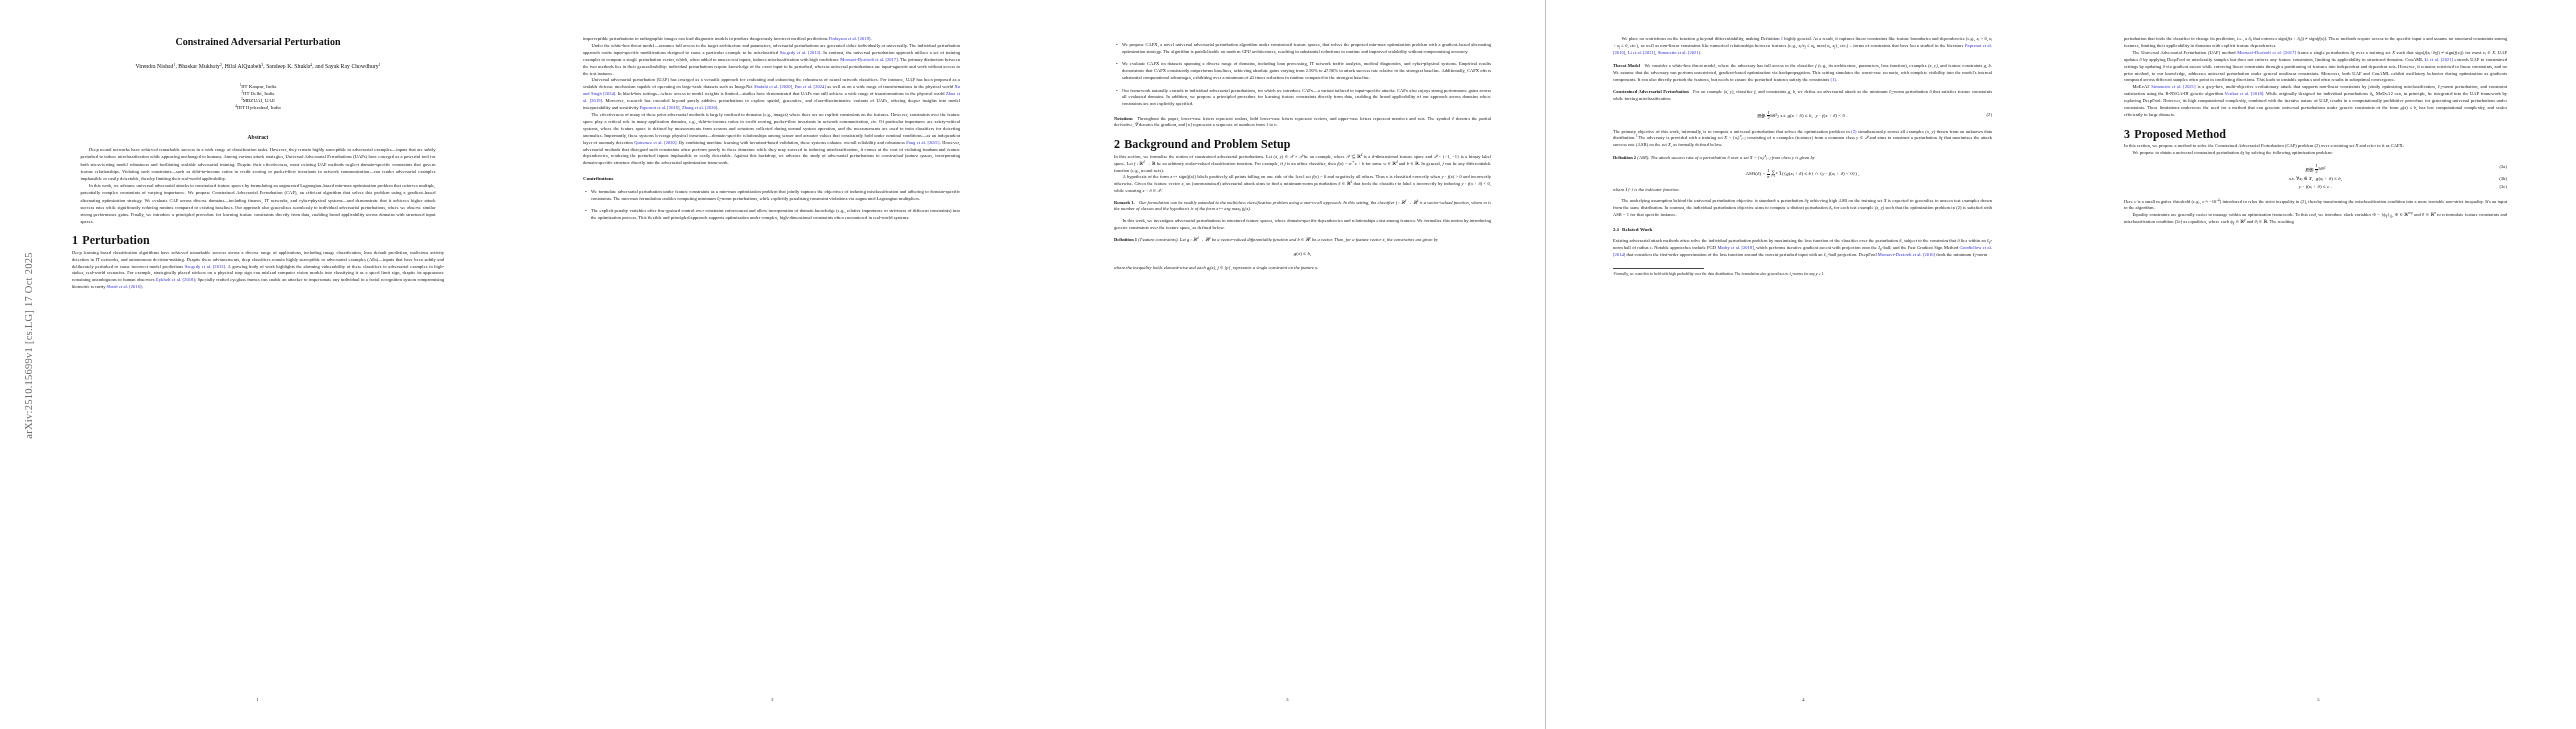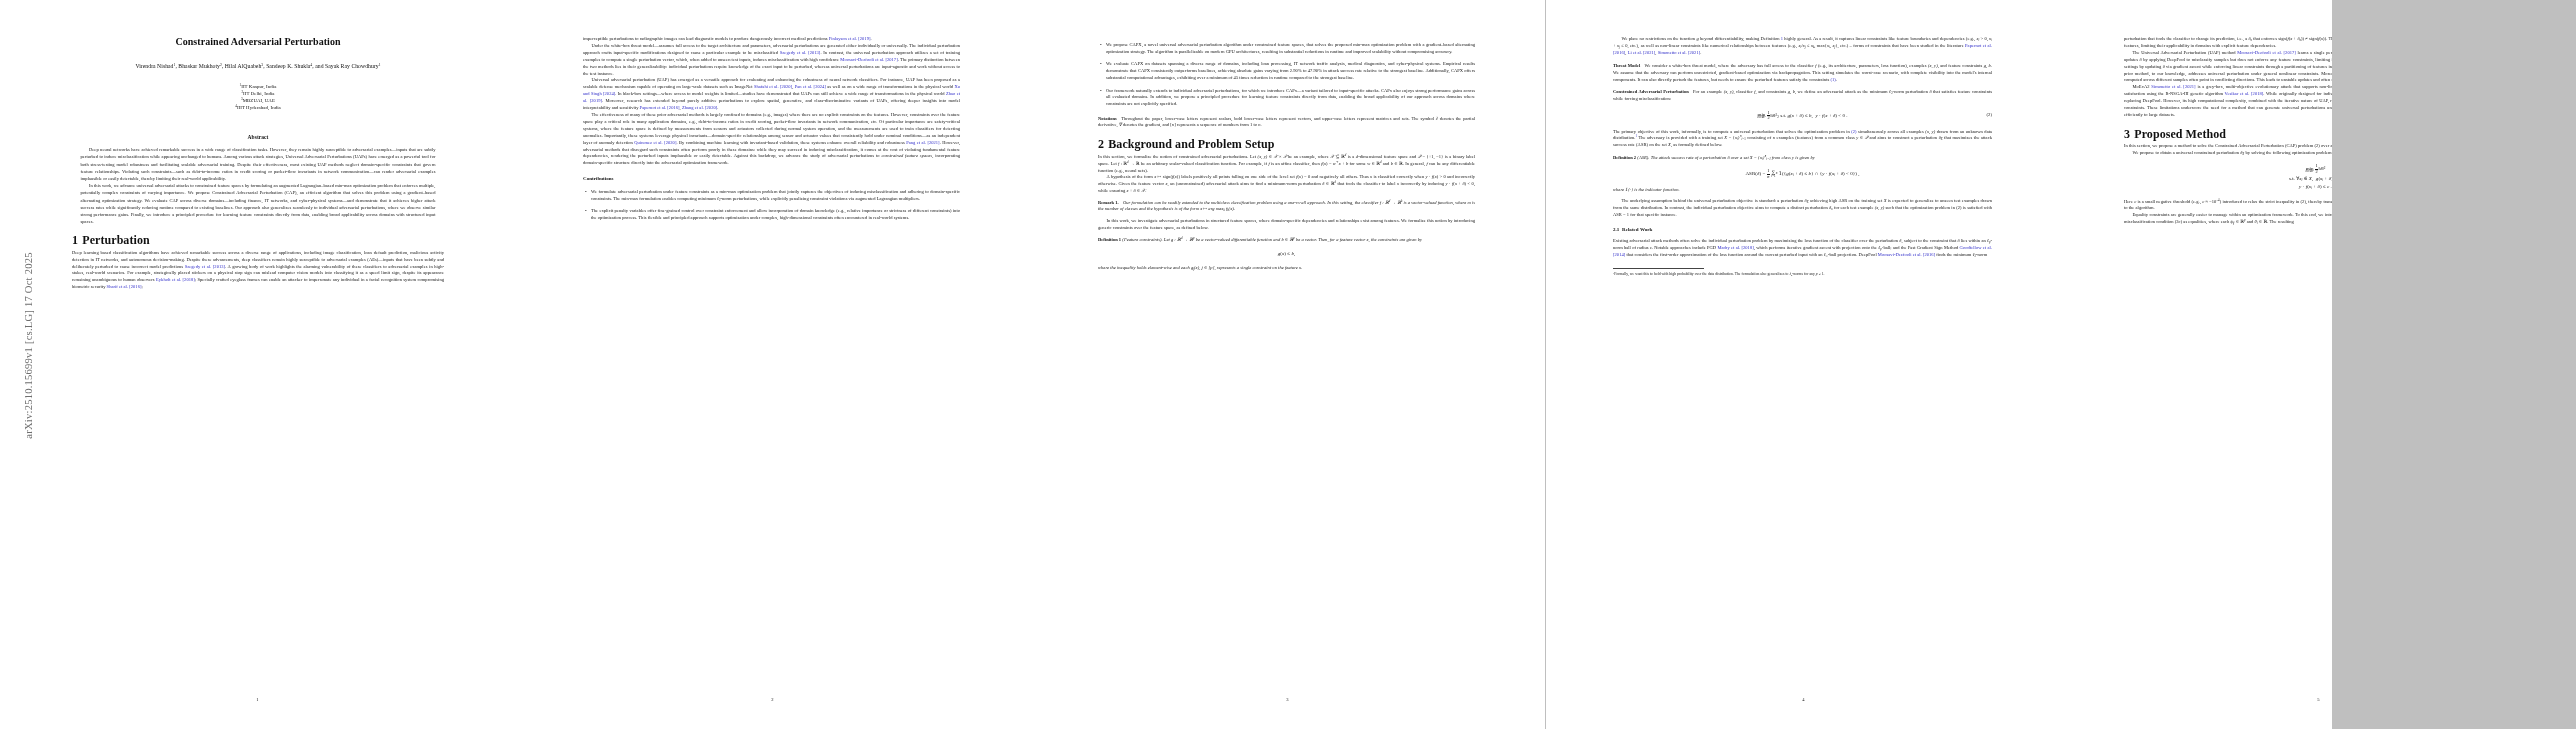--- a/index.html
+++ b/index.html
@@ -3,21 +3,21 @@
 <meta charset="utf-8">
 <title>Constrained Adversarial Perturbation — paper pages</title>
 <style>
   html,body{margin:0;padding:0;background:#bfbfbf;}
   body{
     font-family:"Liberation Serif","DejaVu Serif",serif;
     -webkit-font-smoothing:antialiased;
   }
   #sheet{
     position:relative;
-    width:2332px;height:729px;
+    width:2576px;height:729px;
     background:#bfbfbf;
     overflow:hidden;
   }
   
   .page{
     position:absolute;
     top:0;
     width:515px;height:729px;
     background:#ffffff;
     box-sizing:border-box;
@@ -36,21 +36,21 @@
     top:36px;
     bottom:53px;
     font-size:4.5px;
     line-height:6.9px;
     text-align:justify;
     color:#111;
     letter-spacing:.01em;
   }
   .p5 .col{left:63px;width:383px;}
   .p4 .col{left:67px;width:379px;}
-  .p3 .col{left:68px;width:377px;}
+  .p3 .col{left:84px;width:377px;}
   .p2 .col{left:68px;width:377px;}
 
   p{margin:0;text-indent:8.5px;}
   p.noind{text-indent:0;}
   p + p{margin-top:0;}
 
   
   .title{
     text-align:center;
     font-size:10px;

